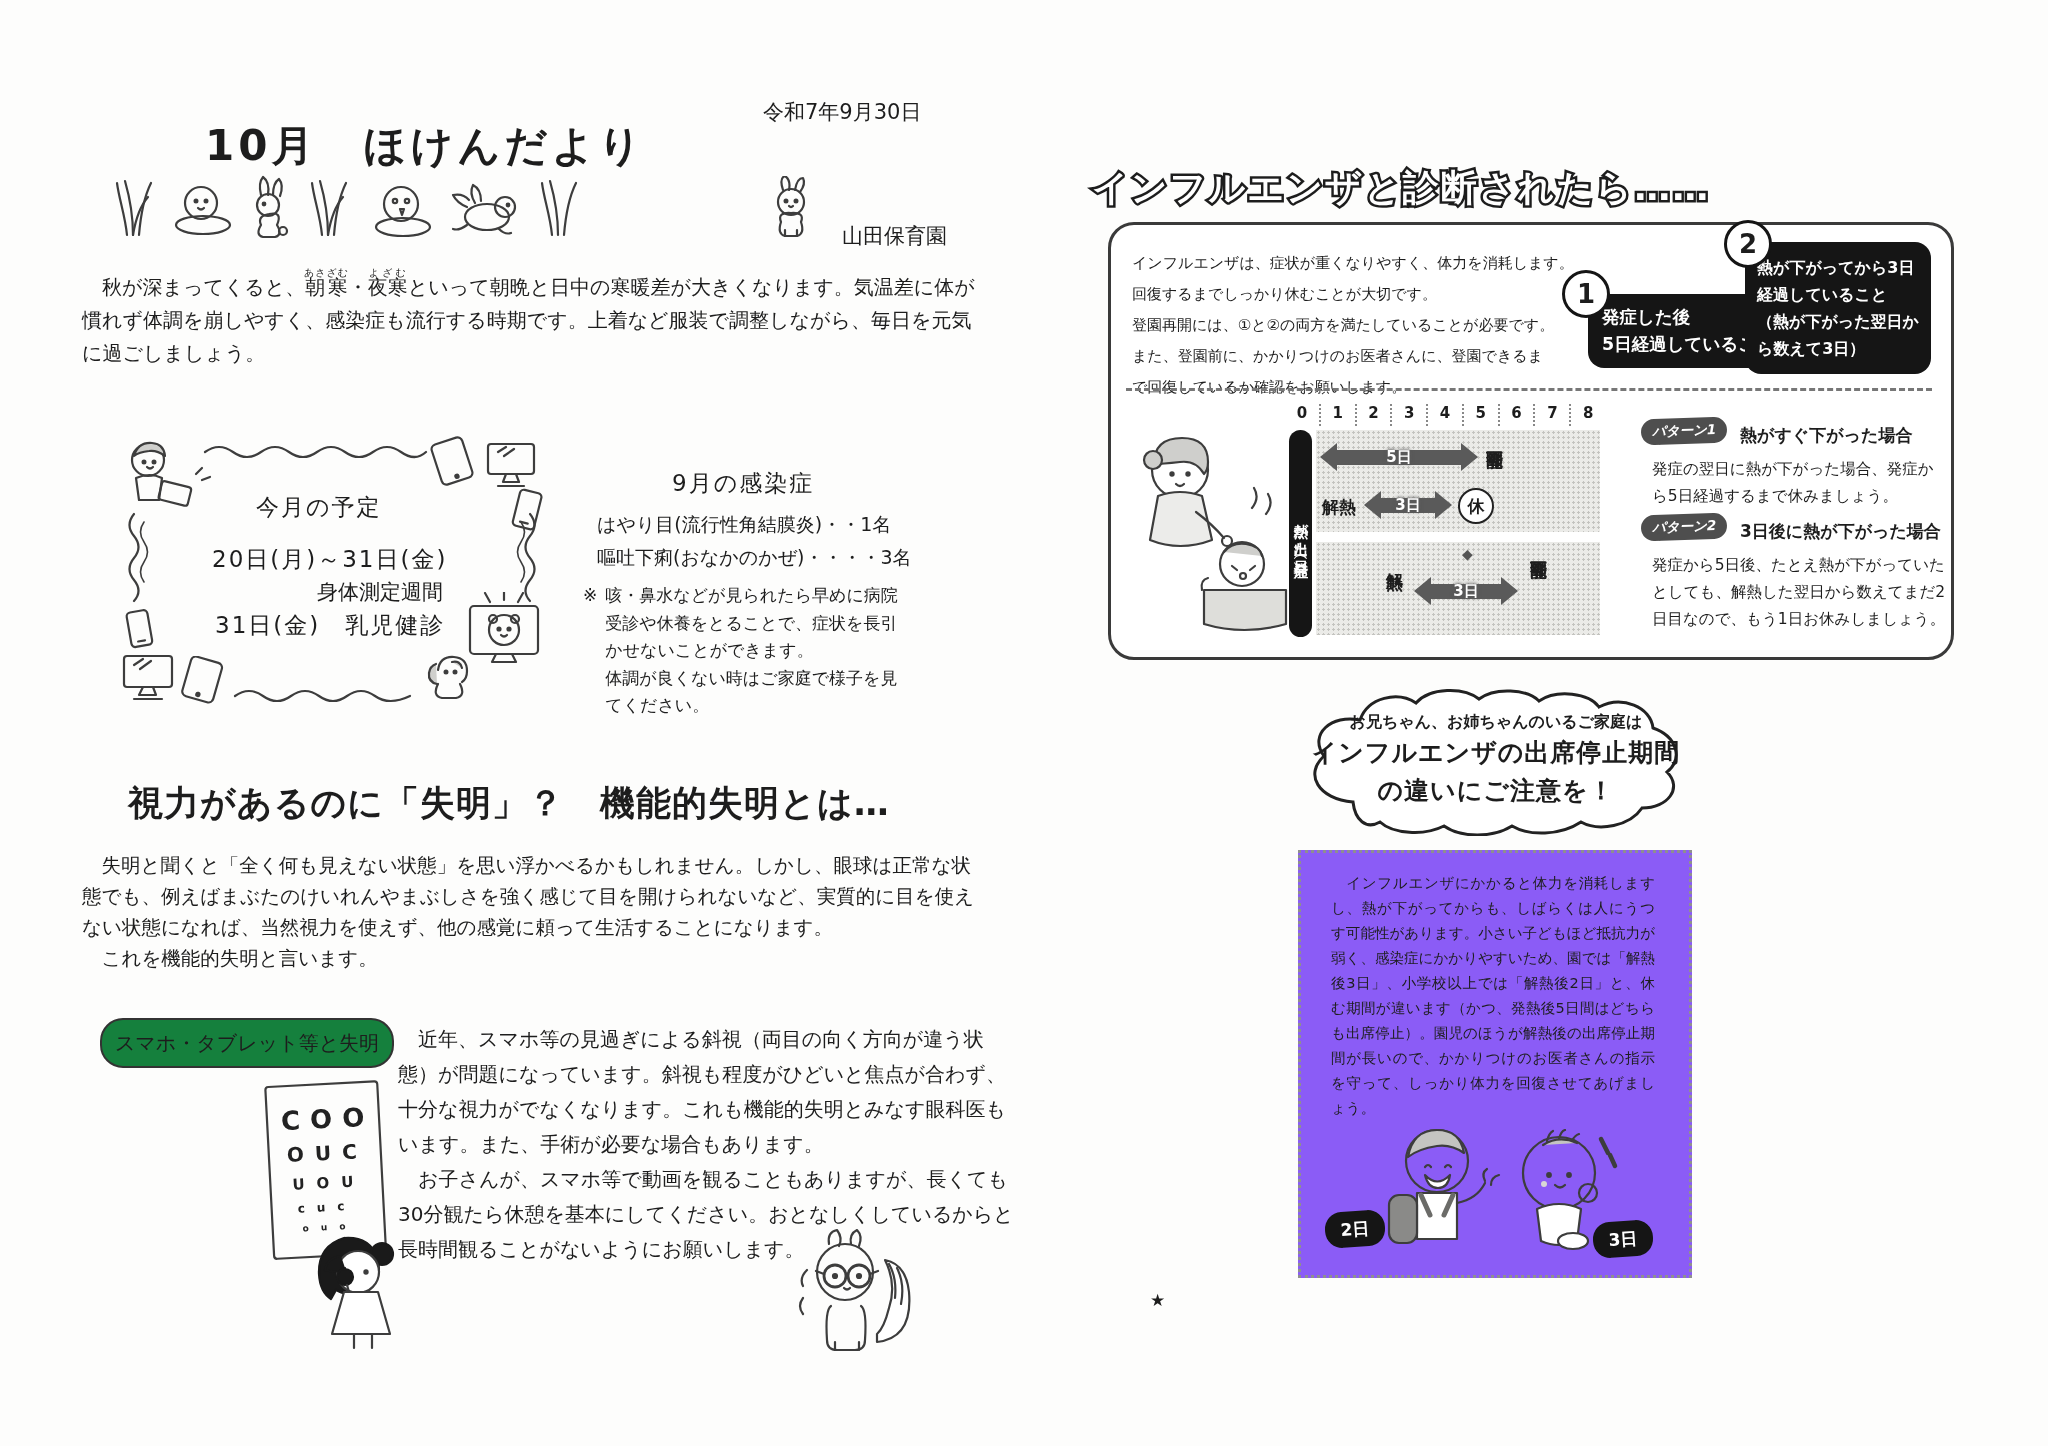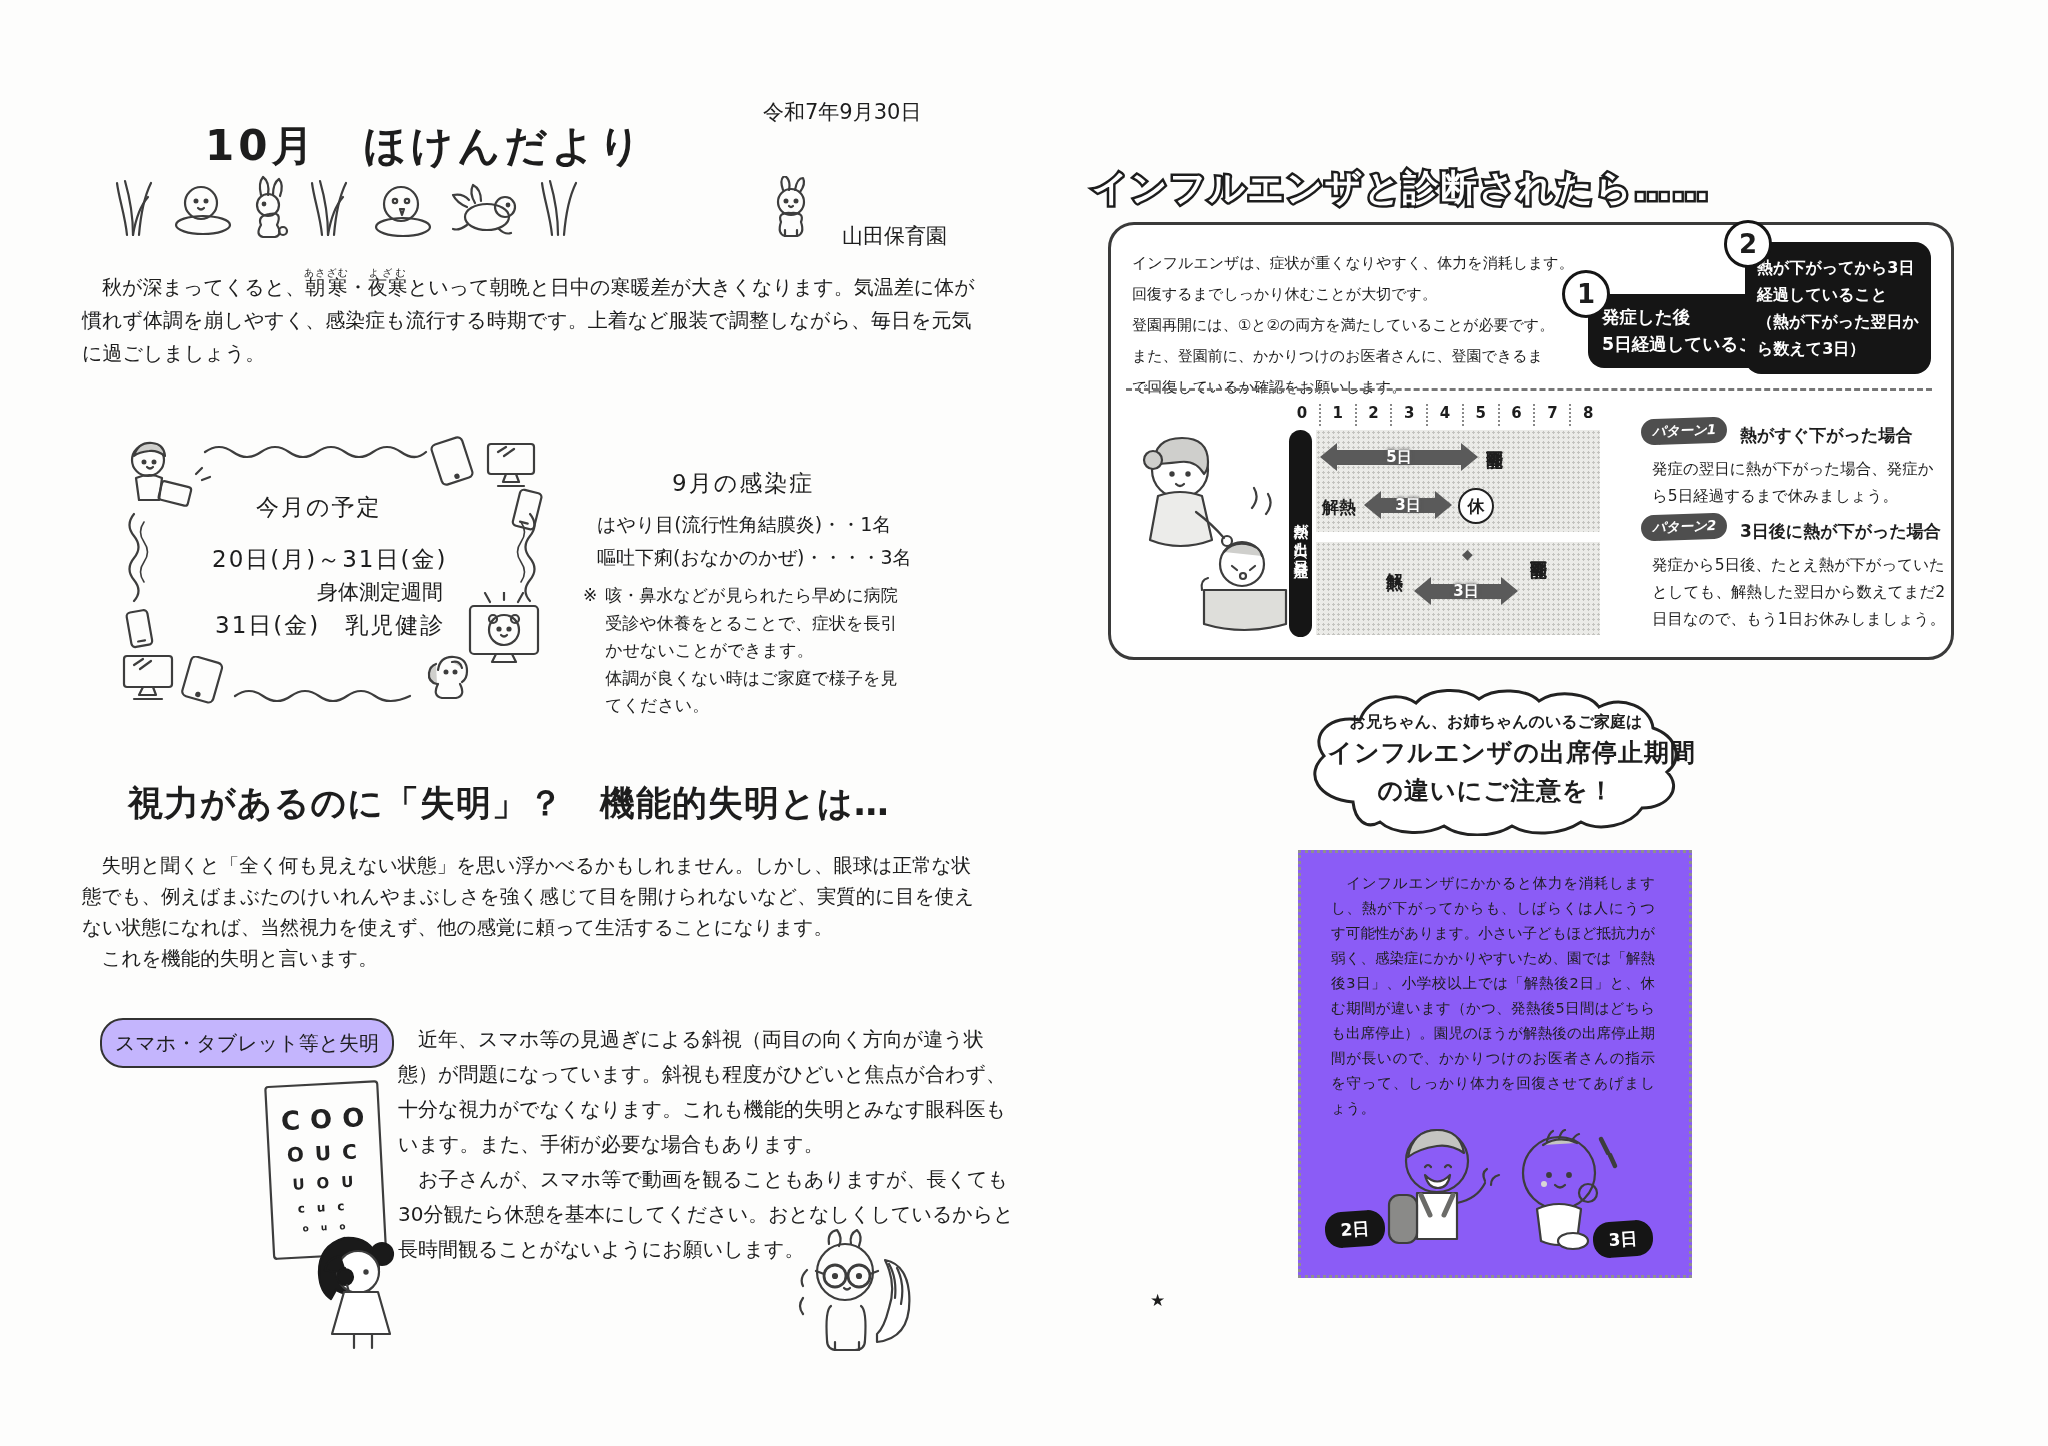--- a/index.html
+++ b/index.html
@@ -16,21 +16,21 @@
   .title{font-size:42px;font-weight:700;letter-spacing:4px;}
   .smalltext{font-size:21px;}
   .intro{width:905px;font-size:20px;line-height:33px;}
   .intro rt{font-size:10px;letter-spacing:1px;}
   .schedule-t{font-size:23px;letter-spacing:2px;}
   .inf-title{font-size:23px;letter-spacing:2px;}
   .inf-item{font-size:19px;}
   .note{display:flex;gap:8px;font-size:17px;line-height:27.5px;width:330px;}
   .heading{font-size:35px;font-weight:900;letter-spacing:1px;}
   .body1{width:905px;font-size:19.5px;line-height:31px;}
-  .bubble{width:290px;height:46px;border:2.5px solid #333;border-radius:23px;display:flex;align-items:center;justify-content:center;font-size:20px;background:#c4b5fd;}
+  .bubble{width:290px;height:46px;border:2.5px solid #333;border-radius:23px;display:flex;align-items:center;justify-content:center;font-size:20px;background:#15803d;}
   .body2{width:620px;font-size:20px;line-height:35px;}
   
   .frame{border:3px solid #3a3a3a;border-radius:26px;background:#fff;}
   .flu-intro{font-size:15px;line-height:31px;width:480px;}
   .circ-num{width:42px;height:42px;border:3px solid #151515;border-radius:50%;background:#fff;display:flex;align-items:center;justify-content:center;font-size:26px;font-weight:700;z-index:3;}
   .black-badge{background:#151515;color:#fff;font-weight:700;border-radius:16px;z-index:2;}
   .dashed{border-top:3px dashed #777;height:0;}
   .dot-panel{background-color:#ebebe8;background-image:radial-gradient(#c3c3bf 1px,transparent 1.2px);background-size:5px 5px;}
   .axis-bar{background:#151515;border-radius:12px;display:flex;align-items:center;justify-content:center;}
   .axis-bar span{color:#fff;font-size:14.5px;font-weight:700;letter-spacing:1px;}
@@ -385,21 +385,21 @@
   <div class="abs pat-title" style="left:1740px;top:520px;">3日後に熱が下がった場合</div>
   <div class="abs pat-body pre" style="left:1652px;top:552px;width:310px;">発症から5日後、たとえ熱が下がっていた
 としても、解熱した翌日から数えてまだ2
 日目なので、もう1日お休みしましょう。</div>
 
   <div class="abs" style="left:1296px;top:684px;width:400px;height:152px;">
     <svg width="400" height="152" viewBox="0 0 400 152">
       <path d="M57,118 C22,115 8,90 28,72 C12,50 36,30 64,36 C72,13 102,7 120,19 C134,3 168,3 183,15 C199,3 231,5 243,17 C261,5 293,9 303,23 C326,11 355,23 357,44 C380,52 388,74 371,88 C387,104 372,124 346,124 C334,142 303,148 285,138 C264,152 233,152 216,142 C197,154 165,154 148,142 C128,152 97,150 84,138 C70,146 59,136 57,118 Z" fill="#fff" stroke="#222" stroke-width="3"></path>
     </svg>
     <div class="abs cloud-l1" style="left:0;right:0;top:28px;text-align:center;">お兄ちゃん、お姉ちゃんのいるご家庭は</div>
-    <div class="abs cloud-l2" style="left:0;right:0;top:52px;text-align:right;">インフルエンザの出席停止期間</div>
+    <div class="abs cloud-l2" style="left:0;right:0;top:52px;text-align:center;">インフルエンザの出席停止期間</div>
     <div class="abs cloud-l2" style="left:0;right:0;top:90px;text-align:center;">の違いにご注意を！</div>
   </div>
 
   <div class="abs deco-box" style="left:1298px;top:850px;width:388px;height:422px;">
     <div class="abs sib-body" style="left:30px;top:18px;">　インフルエンザにかかると体力を消耗しますし、熱が下がってからも、しばらくは人にうつす可能性があります。小さい子どもほど抵抗力が弱く、感染症にかかりやすいため、園では「解熱後3日」、小学校以上では「解熱後2日」と、休む期間が違います（かつ、発熱後5日間はどちらも出席停止）。園児のほうが解熱後の出席停止期間が長いので、かかりつけのお医者さんの指示を守って、しっかり体力を回復させてあげましょう。</div>
 
     <svg class="abs" style="left:80px;top:268px;" width="120" height="136" viewBox="0 0 120 136">
       <g class="line">
         <circle cx="56" cy="40" r="31"></circle>
         <path d="M27,36 q5,-27 29,-27 q23,0 27,23 q-13,-9 -27,-7 q-19,3 -29,11 z" fill="#c4c4c1"></path>

